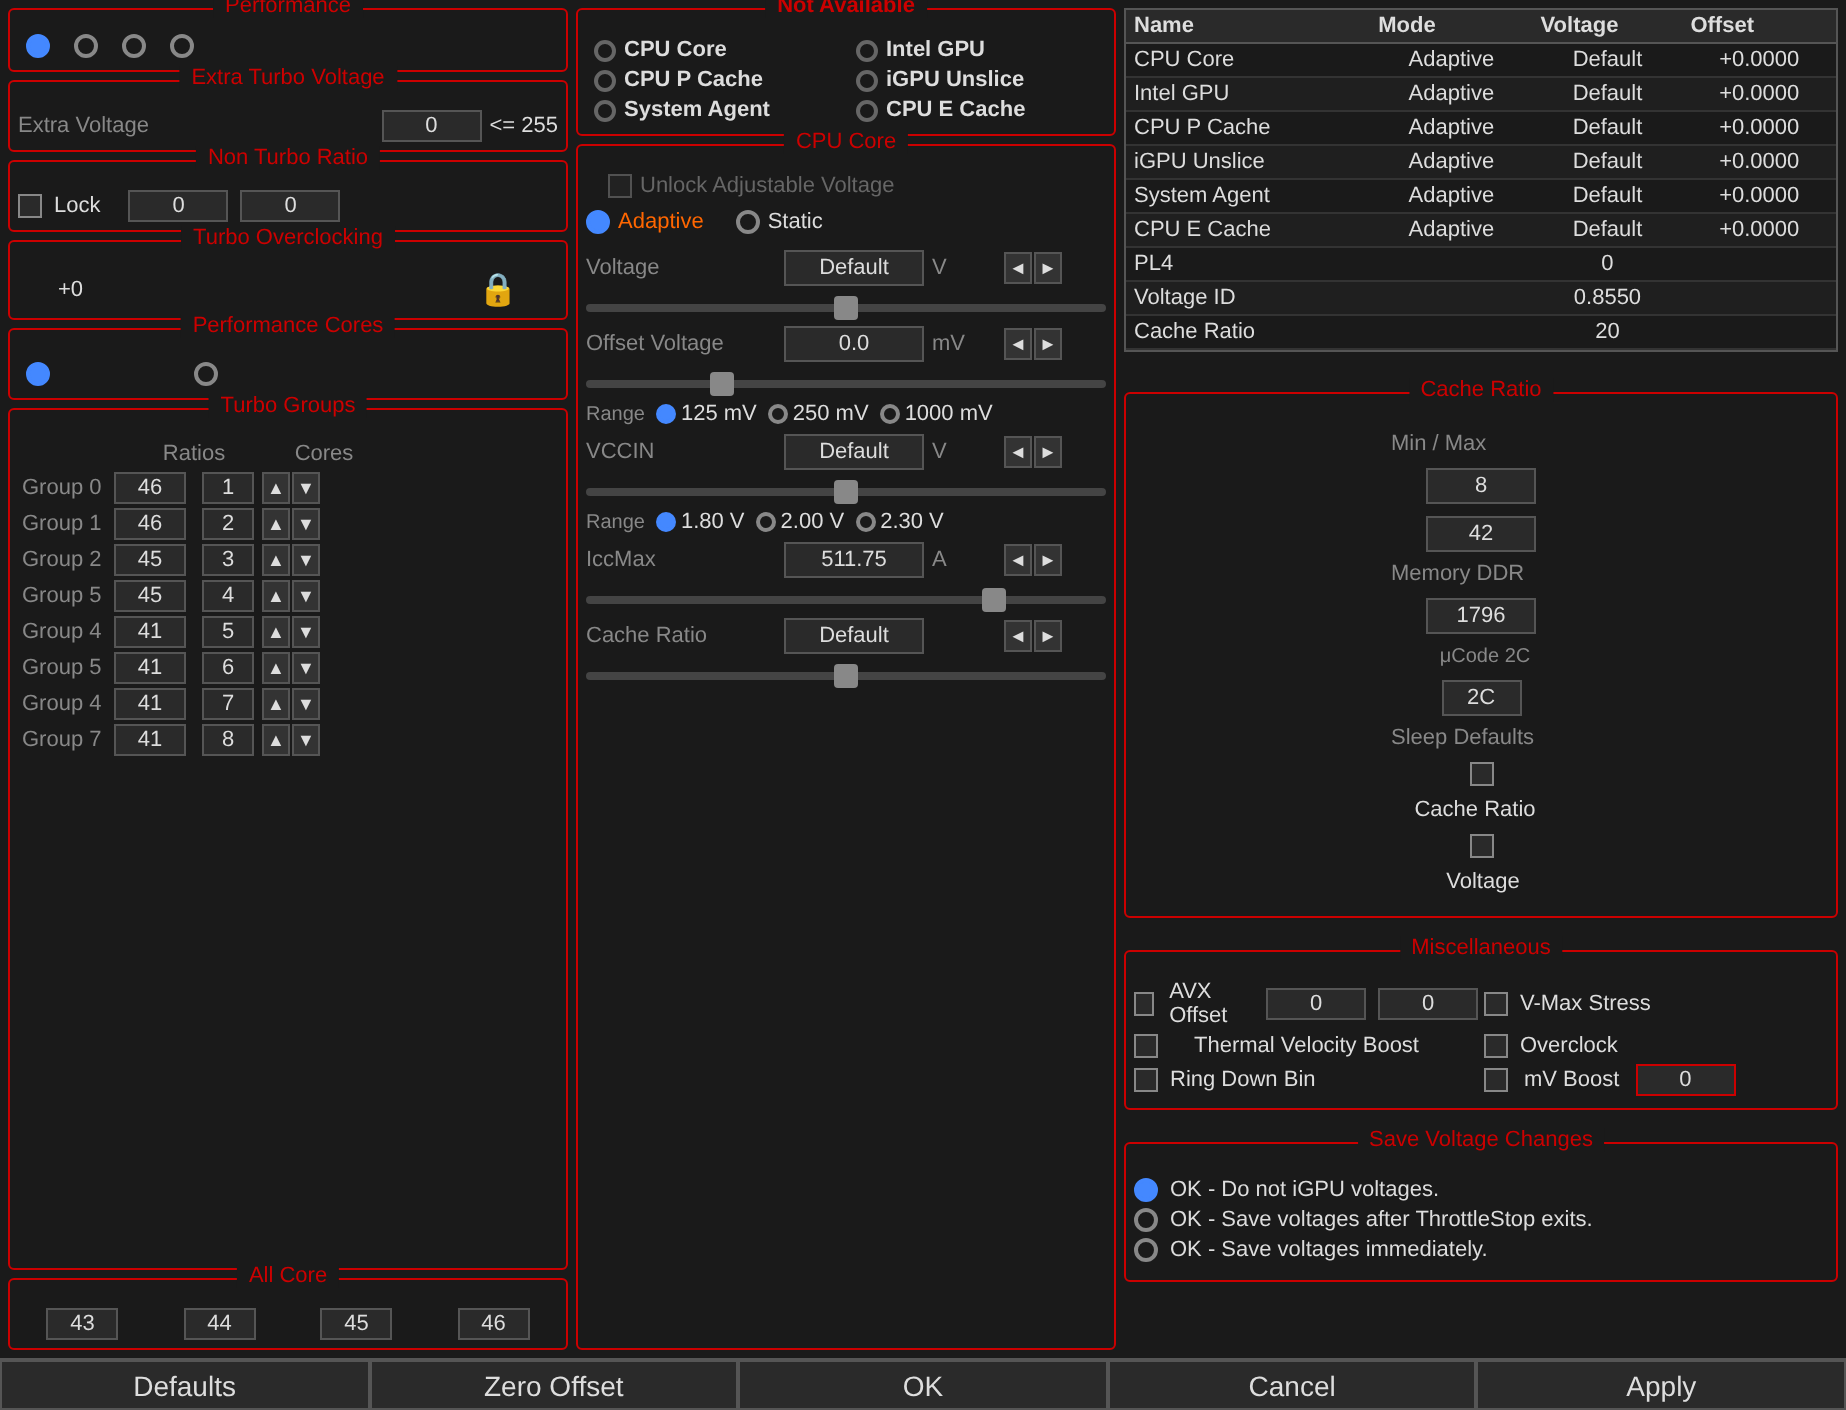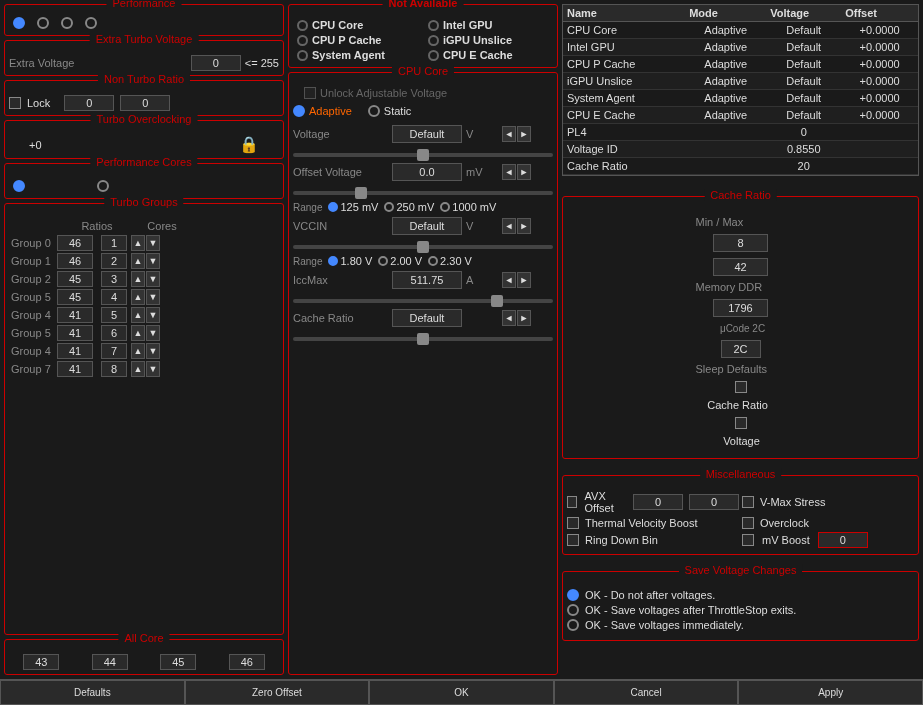--- a/index.html
+++ b/index.html
@@ -472,21 +472,21 @@
       background: #1a1a1a;
       height: 26px;
     }
 
     .bottom-btn {
       flex: 1;
       background: #2a2a2a;
       border: 1px solid #555;
       color: #ddd;
       cursor: pointer;
-      font-size: 10px;
+      font-size: 14px;
       padding: 0 4px;
     }
 
     .bottom-btn.apply {
       background: #2a2a2a;
       color: #ddd;
     }
 
     .adaptive-selected {
       color: #ff6600;
@@ -901,21 +901,21 @@
             <input class="misc-input" value="0" style="">
             <input class="misc-input" value="0" style="margin-left: 2px;">
           </div>
           <div class="misc-item">
             <div class="checkbox-small"></div>
             <span style="margin-left:2px;">V-Max Stress</span>
           </div>
 
           <div class="misc-item">
             <div class="checkbox-small"></div>
-            <span style="margin-left:2px;">Thermal Velocity Boost</span>
+            <span style="margin-left:14px;">Thermal Velocity Boost</span>
           </div>
           <div class="misc-item">
             <div class="checkbox-small"></div>
             <span style="margin-left:2px;">Overclock</span>
           </div>
 
           <div class="misc-item">
             <div class="checkbox-small"></div>
             <span style="margin-left:2px;">Ring Down Bin</span>
           </div>
@@ -925,21 +925,21 @@
             <input class="misc-input red-border" value="0" style="">
           </div>
         </div>
       </div>
 
       <div class="panel save-panel">
         <span class="panel-title">Save Voltage Changes</span>
 
         <div class="save-option">
           <span class="radio-dot selected"></span>
-          <span>OK - Do not after voltages.</span>
+          <span>OK - Do not iGPU voltages.</span>
         </div>
         <div class="save-option">
           <span class="radio-dot"></span>
           <span>OK - Save voltages after ThrottleStop exits.</span>
         </div>
         <div class="save-option">
           <span class="radio-dot"></span>
           <span>OK - Save voltages immediately.</span>
         </div>
       </div>

